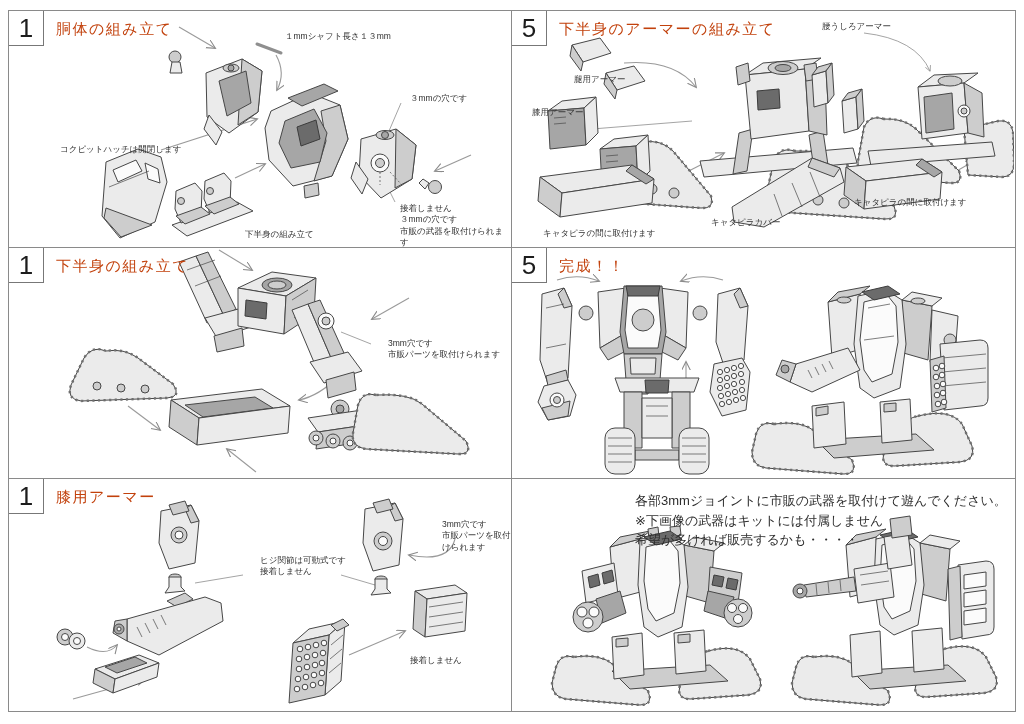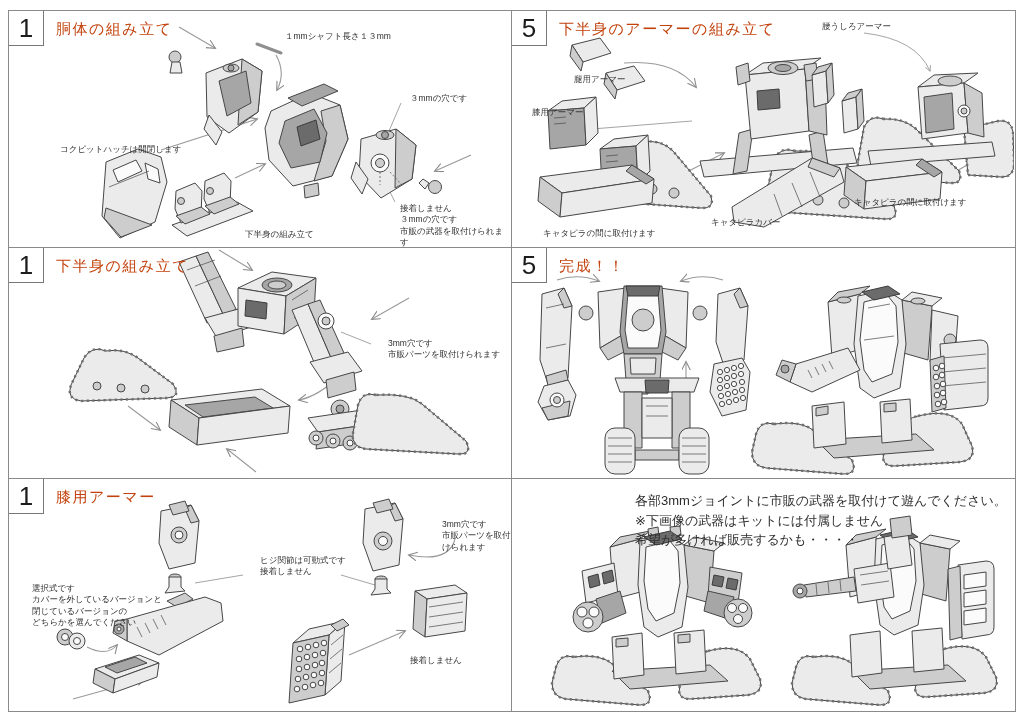--- a/index.html
+++ b/index.html
@@ -458,24 +458,20 @@
       <path class="s" d="M322,146 L334,140 L340,146 L328,152 Z"></path>
     </svg>
     <div class="stepbox">
       <span class="stepnum">1</span>
     </div>
     <div class="ptitle">膝用アーマー</div>
     <div class="lbl" style="left:419px;top:40px">3mm穴です
 市販パーツを取付けられます</div>
     <div class="lbl" style="left:237px;top:76px">ヒジ関節は可動式です
 接着しません</div>
-    <div class="lbl" style="left:9px;top:104px">選択式です
-カバーを外しているバージョンと
-閉じているバージョンの
-どちらかを選んでください</div>
     <div class="lbl" style="left:387px;top:176px">接着しません</div>
   </div>
 
   <div class="panel">
     <svg class="illus" width="502" height="233" viewBox="0 0 502 233">
 
       <path class="p" d="M62,178 Q48,174 44,188 L40,204 Q40,218 54,220 L128,226 Q142,226 136,212 L102,186 Q88,174 62,178 Z"></path>
       <path class="tr" d="M62,178 Q48,174 44,188 L40,204 Q40,218 54,220 L128,226 Q142,226 136,212 L102,186 Q88,174 62,178 Z"></path>
       <path class="p" d="M196,172 Q226,164 238,180 L248,200 Q252,214 236,216 L178,220 Q164,220 168,206 L182,184 Q188,174 196,172 Z"></path>
       <path class="tr" d="M196,172 Q226,164 238,180 L248,200 Q252,214 236,216 L178,220 Q164,220 168,206 L182,184 Q188,174 196,172 Z"></path>

